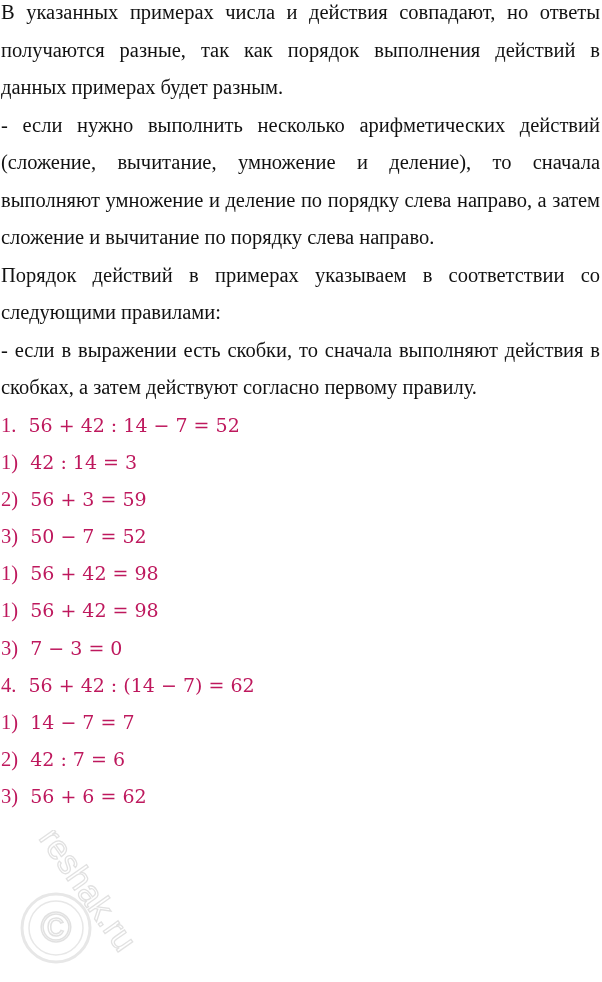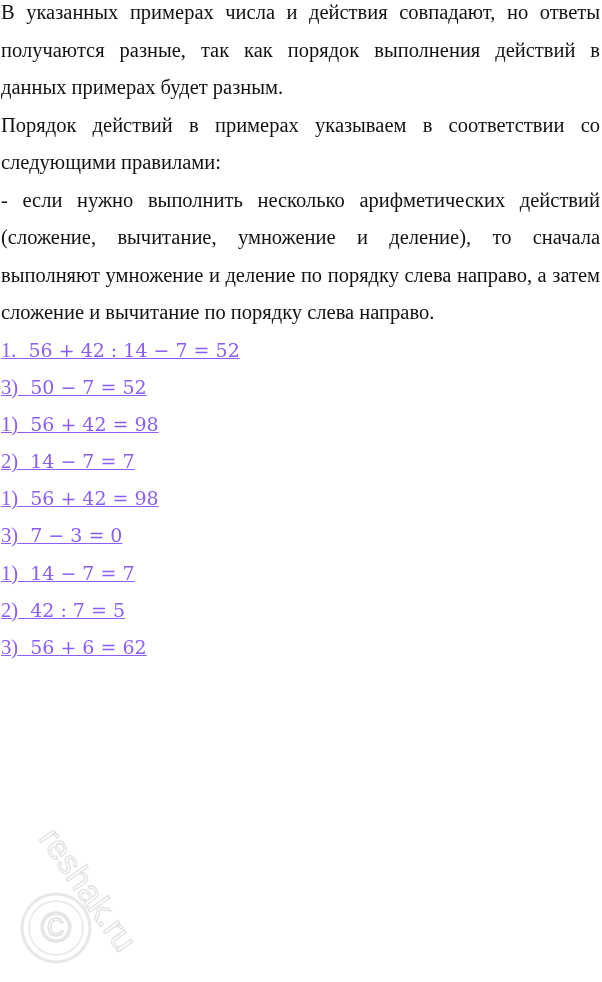--- a/index.html
+++ b/index.html
@@ -11,59 +11,61 @@
     color: #111;
     line-height: 37.5px;
     margin: 0;
     padding: 0 2px 0 1px;
     text-align: justify;
   }
   .p.last { text-align-last: left; }
   .math {
     font-family: "DejaVu Serif", "Liberation Serif", serif;
     font-size: 19px;
-    color: #8b5cf6;
+    color: #be185d;
     height: 37.2px;
     line-height: 37.2px;
     white-space: pre;
     padding-left: 1px;
-    text-decoration: underline;
   }
   .math .num { font-family: "Liberation Serif", serif; font-size: 20.5px; }
   .watermark {
     position: absolute; left: 18px; top: 830px; width: 140px; height: 140px;
     pointer-events: none; opacity: 0.35;
   }
 </style>
 </head>
 <body>
 
 <div class="page">
   <p class="p last" style="margin-top:-6px;">В указанных примерах числа и действия совпадают, но ответы получаются разные, так как порядок выполнения действий в данных примерах будет разным.</p>
+  <p class="p last">- если нужно выполнить несколько арифметических действий (сложение, вычитание, умножение и деление), то сначала выполняют умножение и деление по порядку слева направо, а затем сложение и вычитание по порядку слева направо.</p>
   <p class="p last">Порядок действий в примерах указываем в соответствии со следующими правилами:</p>
-  <p class="p last">- если нужно выполнить несколько арифметических действий (сложение, вычитание, умножение и деление), то сначала выполняют умножение и деление по порядку слева направо, а затем сложение и вычитание по порядку слева направо.</p>
+  <p class="p last">- если в выражении есть скобки, то сначала выполняют действия в скобках, а затем действуют согласно первому правилу.</p>
 
   <div>
     <div class="math"><span class="num">1.</span>  <span>56 + 42 : 14 − 7 = 52</span></div>
+    <div class="math"><span class="num">1)</span>  <span>42 : 14 = 3</span></div>
+    <div class="math"><span class="num">2)</span>  <span>56 + 3 = 59</span></div>
     <div class="math"><span class="num">3)</span>  <span>50 − 7 = 52</span></div>
   </div>
 
   <div>
     <div class="math"><span class="num">1)</span>  <span>56 + 42 = 98</span></div>
-    <div class="math"><span class="num">2)</span>  <span>14 − 7 = 7</span></div>
   </div>
 
   <div>
     <div class="math"><span class="num">1)</span>  <span>56 + 42 = 98</span></div>
     <div class="math"><span class="num">3)</span>  <span>7 − 3 = 0</span></div>
   </div>
 
   <div>
+    <div class="math"><span class="num">4.</span>  <span>56 + 42 : (14 − 7) = 62</span></div>
     <div class="math"><span class="num">1)</span>  <span>14 − 7 = 7</span></div>
-    <div class="math"><span class="num">2)</span>  <span>42 : 7 = 5</span></div>
+    <div class="math"><span class="num">2)</span>  <span>42 : 7 = 6</span></div>
     <div class="math"><span class="num">3)</span>  <span>56 + 6 = 62</span></div>
   </div>
 </div>
 
 <svg class="watermark" viewBox="0 0 140 140">
   <circle cx="38" cy="98" r="34" fill="none" stroke="#bbb" stroke-width="3"></circle>
   <circle cx="38" cy="98" r="27" fill="none" stroke="#bbb" stroke-width="1.5"></circle>
   <text x="38" y="112" text-anchor="middle" font-family="Liberation Sans, sans-serif" font-size="42" fill="none" stroke="#aaa" stroke-width="1.5">©</text>
   <text x="20" y="8" transform="rotate(55 20 8)" font-family="Liberation Sans, sans-serif" font-size="34" fill="none" stroke="#aaa" stroke-width="1.3">reshak.ru</text>
 </svg>

